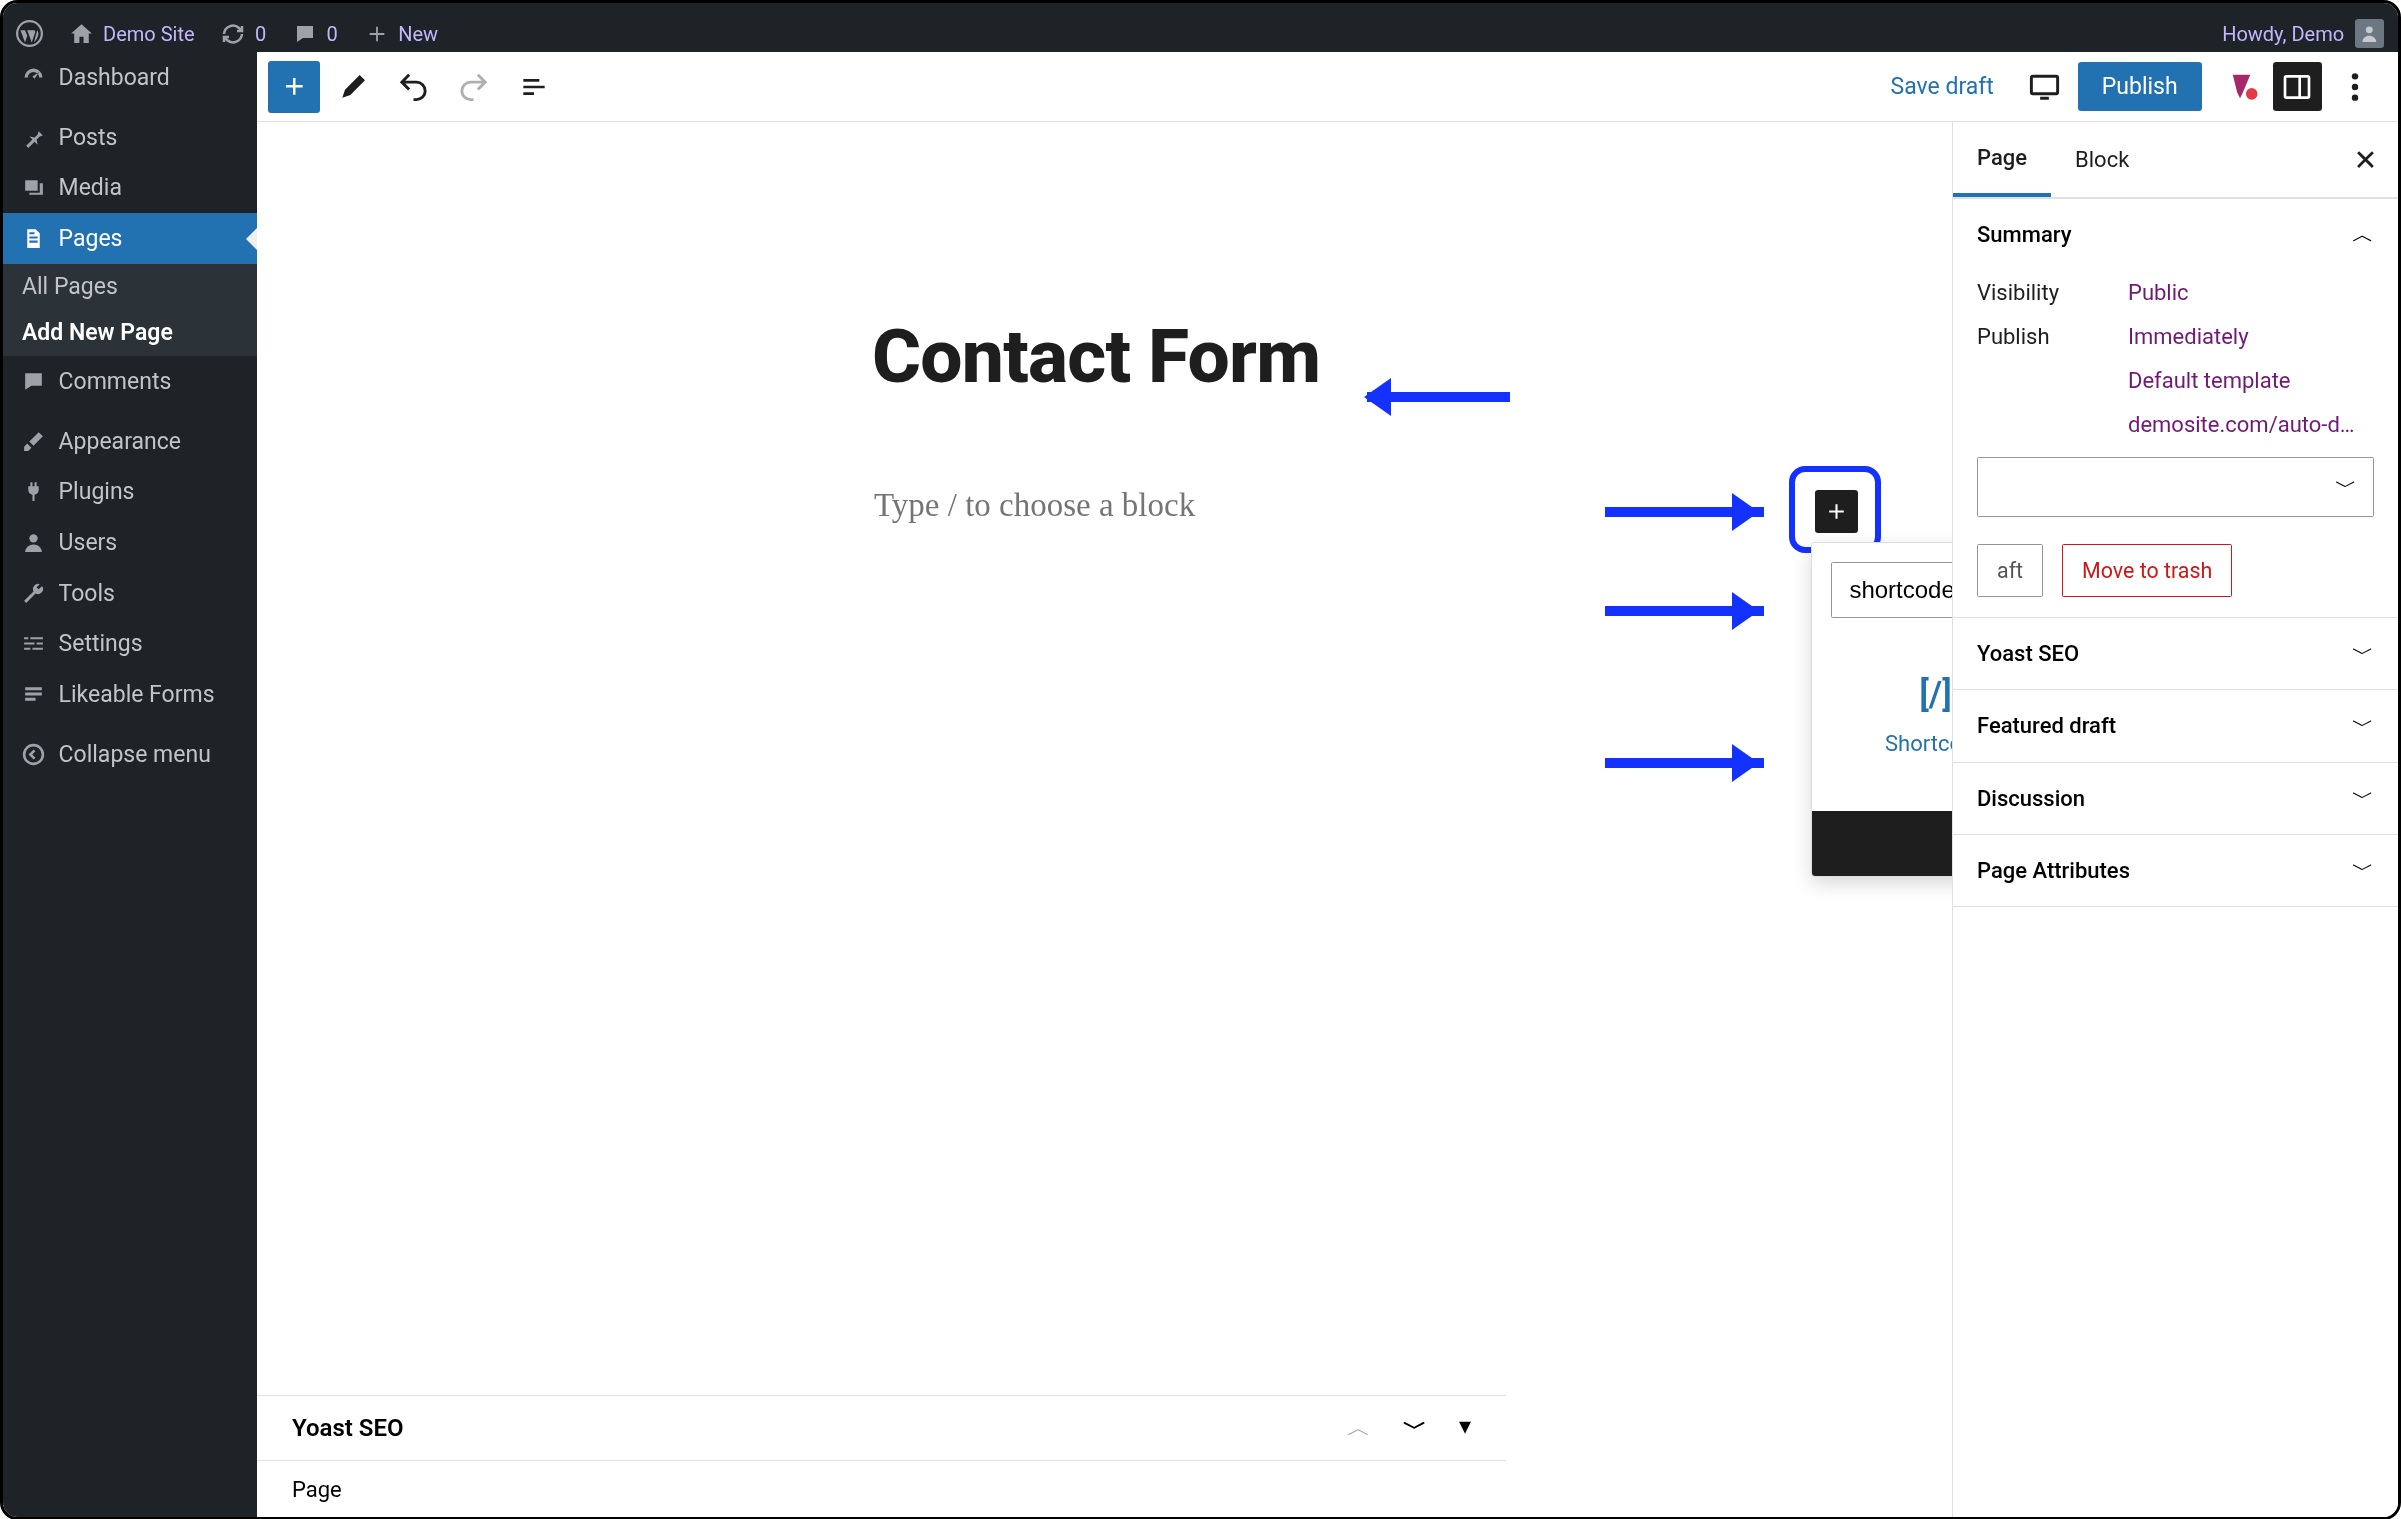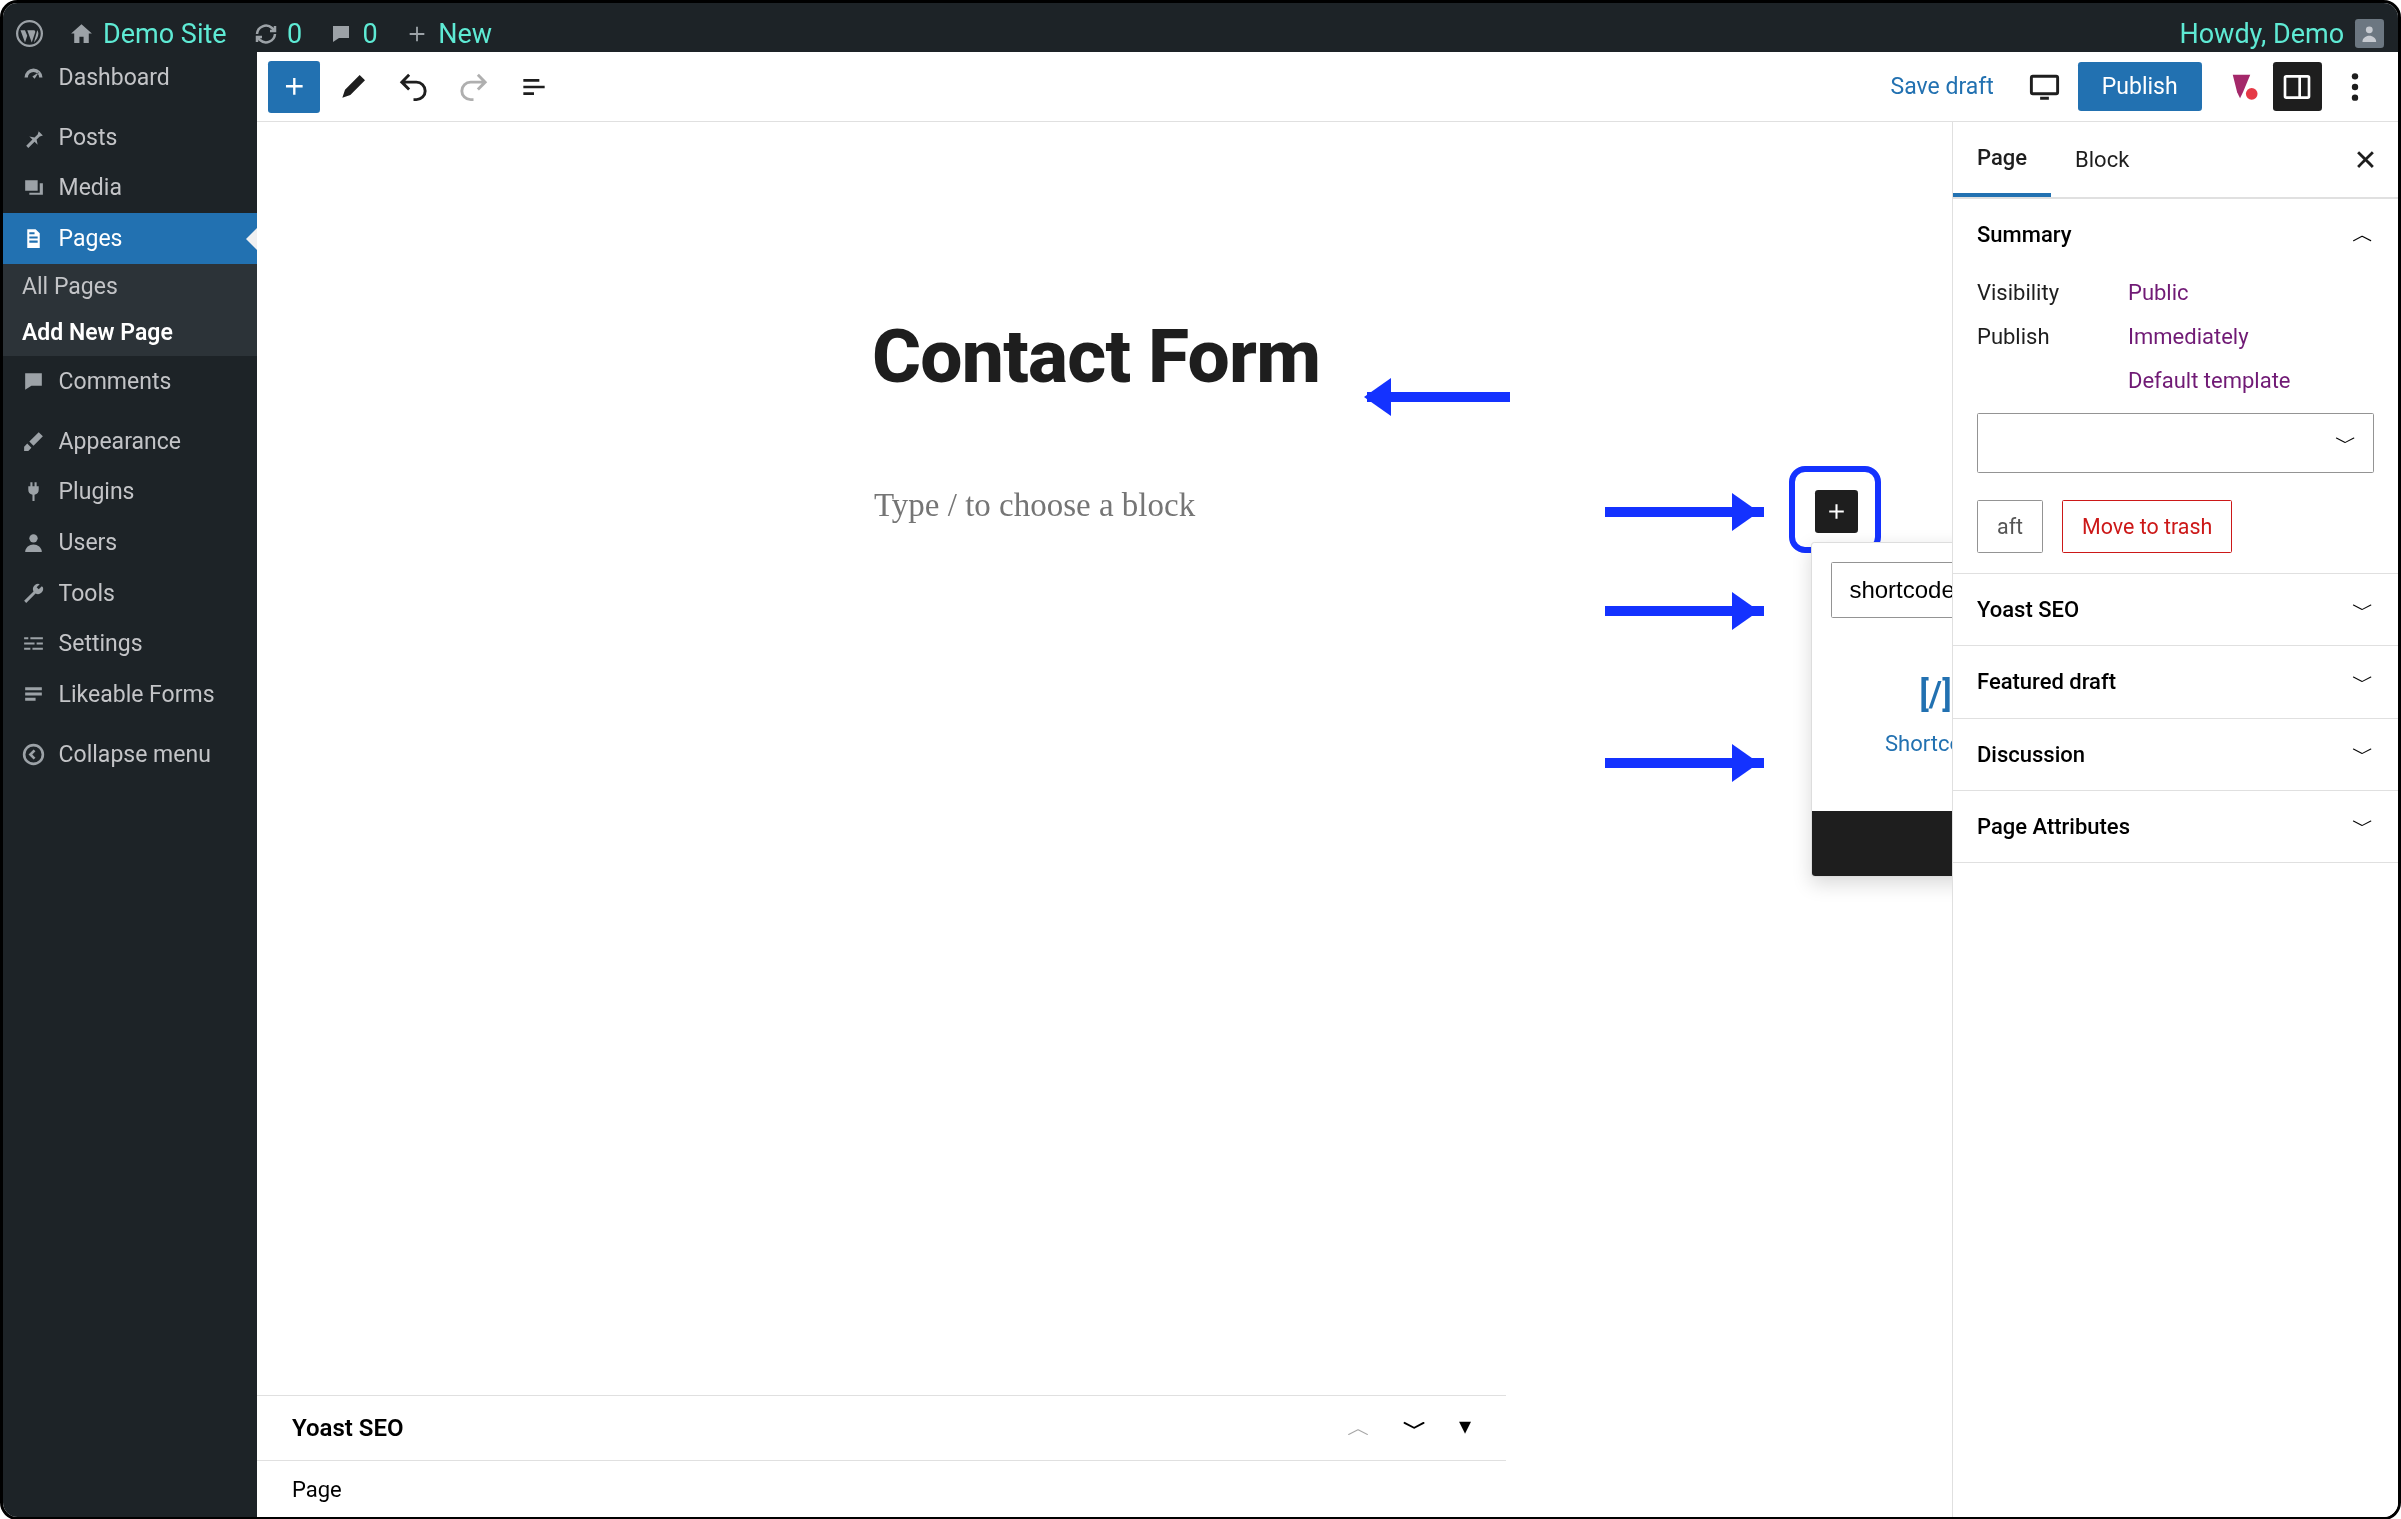--- a/index.html
+++ b/index.html
@@ -1,20 +1,20 @@
 <!DOCTYPE html>
 <html><head>
 <meta charset="utf-8">
 <style>
   * { box-sizing: border-box; margin: 0; padding: 0; }
   html, body { width: 2401px; height: 1520px; font-family: -apple-system, BlinkMacSystemFont, "Segoe UI", Roboto, sans-serif; font-size: 22px; overflow: hidden; }
   body { border: 3.2px solid #000; border-radius: 17.4px; position: relative; background: #fff; }
 
   
-  .adminbar { height: 61px; background: #1d2327; color: #5eead4; display: flex; align-items: stretch; font-size: 27px; }
+  .adminbar { height: 61px; background: #1d2327; color: #c4b5fd; display: flex; align-items: stretch; font-size: 20px; }
   .adminbar .left { display: flex; align-items: center; }
   .adminbar .right { margin-left: auto; display: flex; align-items: center; padding-right: 14.3px; gap: 11px; }
   .adminbar-item { display: flex; align-items: center; gap: 8px; padding: 0 12.7px; cursor: pointer; }
   .adminbar-item .ico { width: 27px; height: 27px; display: flex; align-items: center; justify-content: center; fill: #9ca2a7; color:#9ca2a7; }
   .adminbar .avatar { width: 28.6px; height: 28.6px; background: #6c7781; border-radius: 3.2px; display:flex;align-items:center;justify-content:center; }
 
   
   .sidebar { position: absolute; top: 49px; left: 0; width: 254px; bottom: 0; background: #1d2327; color: #c3c4c7; font-size: 23px; }
   .menu-item { display: flex; align-items: center; gap: 11px; padding: 11px 16px; cursor: pointer; }
   .menu-item .ico { width: 28.6px; height: 28.6px; display: flex; align-items: center; justify-content: center; fill: #9ca2a7; color:#9ca2a7; }
@@ -375,20 +375,24 @@
             <span class="v">Public</span>
           </div>
           <div class="summary-row">
             <span class="k">Publish</span>
             <span class="v">Immediately</span>
           </div>
           <div class="summary-row">
             <span class="k"></span>
             <span class="v">Default template</span>
           </div>
+          <div class="summary-row">
+            <span class="k"></span>
+            <span class="v">demosite.com/auto-d…</span>
+          </div>
           <div class="select-box">
             <span>﹀</span>
           </div>
           <div class="actions-row">
             <div class="btn-outline">aft</div>
             <div class="btn-outline danger">Move to trash</div>
           </div>
         </div>
       </div>
 

